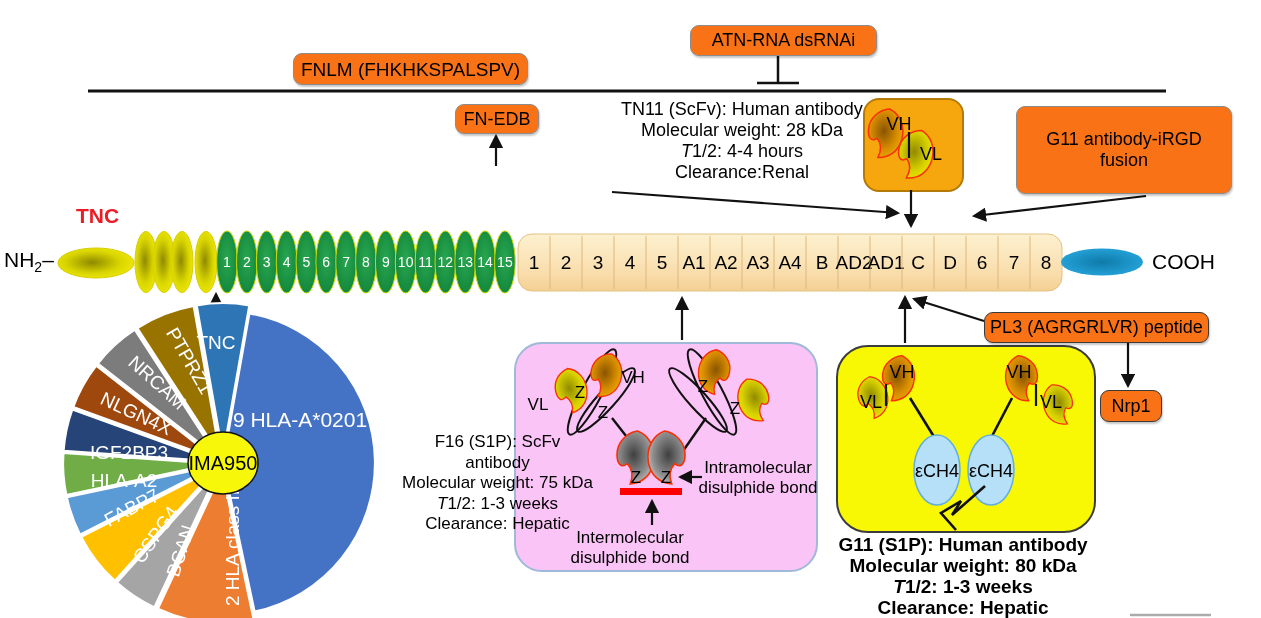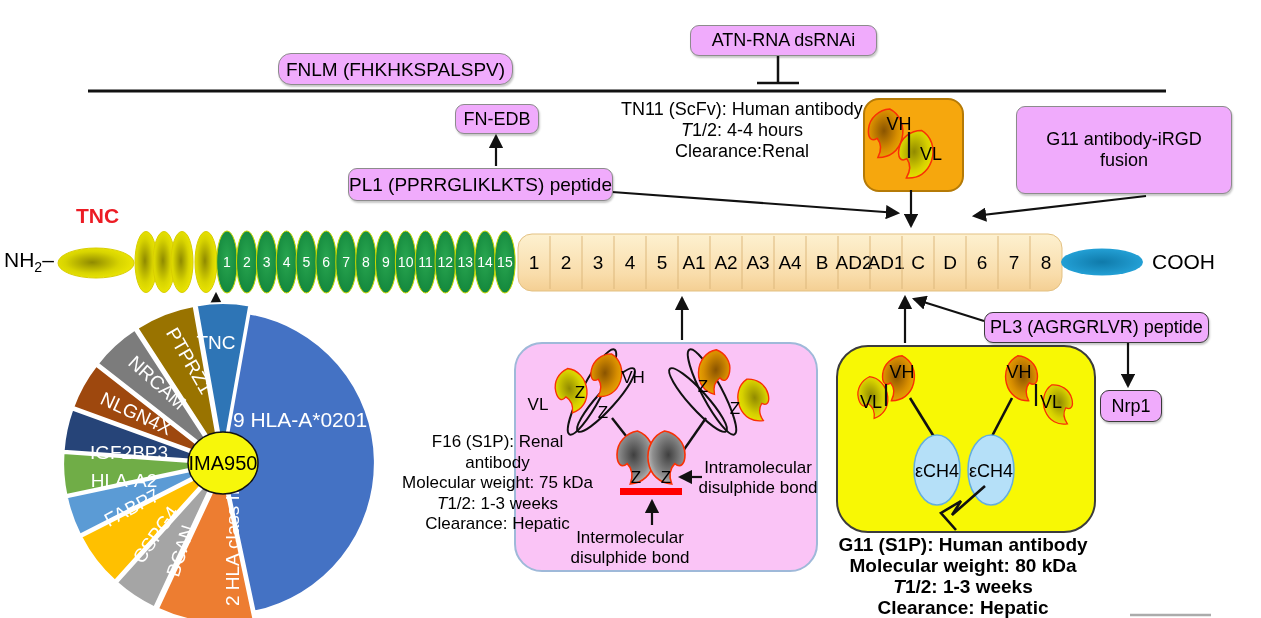--- a/index.html
+++ b/index.html
@@ -3,21 +3,21 @@
 <meta charset="utf-8">
 <style>
   html,body{margin:0;padding:0;background:#fff;}
   .canvas{position:relative;width:1261px;height:618px;background:#ffffff;overflow:hidden;
           font-family:"Liberation Sans",sans-serif;color:#000;}
   svg{position:absolute;left:0;top:0;z-index:2;}
   .panel{position:absolute;z-index:1;}
   .pink-panel{left:514px;top:342px;width:300px;height:226px;background:#fac4f6;border:2px solid #9fb9d9;border-radius:28px;}
   .yellow-panel{left:836px;top:345px;width:256px;height:184px;background:#f8f804;border:2px solid #3c3c3c;border-radius:32px;}
   .orange-panel{left:863px;top:98px;width:97px;height:90px;background:#f6a70d;border:2px solid #b57a06;border-radius:16px;}
-  .ybox{position:absolute;z-index:3;background:#f0abfc;border:1.5px solid #8c8c8c;border-radius:9px;
+  .ybox{position:absolute;z-index:3;background:#f97316;border:1.5px solid #8c8c8c;border-radius:9px;
         display:flex;flex-direction:column;align-items:center;justify-content:center;text-align:center;
         font-size:18px;line-height:21px;box-shadow:1px 2px 2px rgba(0,0,0,.22);}
   .ybox.dark{border-color:#3a3a3a;}
   .txt{position:absolute;z-index:3;text-align:center;}
   .tline::first-letter{font-style:italic;}
   .tnc-label{left:76px;top:204px;font-size:21px;font-weight:bold;color:#ec1c24;z-index:3;position:absolute;}
   .terminus{position:absolute;z-index:3;font-size:21px;}
   .pielab{fill:#fff;font-size:19px;text-anchor:middle;}
   .pielab.big{font-size:21px;}
   .abl{font-size:17px;text-anchor:middle;fill:#000;}
@@ -252,50 +252,48 @@
       <text x="871" y="408" class="abl18">VL</text>
       <text x="1019" y="378" class="abl18">VH</text>
       <text x="1051" y="408" class="abl18">VL</text>
       <text x="937" y="477" class="abl18">εCH4</text>
       <text x="991" y="477" class="abl18">εCH4</text>
     </g>
 
     <line x1="1130" y1="615" x2="1211" y2="615" stroke="#ababab" stroke-width="2.5"></line>
   </svg>
 
-  <div class="ybox" style="left:278px;top:53px;width:233px;height:30px;font-size:19px;border-radius:13px;">
+  <div class="ybox" style="left:293px;top:53px;width:233px;height:30px;font-size:19px;">
       <span>FNLM (FHKHKSPALSPV)</span>
     </div>
   <div class="ybox" style="left:690px;top:25px;width:185px;height:29px;">
       <span>ATN-RNA dsRNAi</span>
     </div>
   <div class="ybox" style="left:455px;top:104px;width:82px;height:28px;">
       <span>FN-EDB</span>
-    </div>
-  <div class="ybox" style="left:348px;top:168px;width:263px;height:31px;font-size:19px;">
-      <span>PL1 (PPRRGLIKLKTS) peptide</span>
     </div>
   <div class="ybox" style="left:1016px;top:106px;width:214px;height:86px;">
     <div>G11 antibody-iRGD</div>
     <div>fusion</div>
   </div>
   <div class="ybox dark" style="left:984px;top:312px;width:223px;height:29px;">
       <span>PL3 (AGRGRLVR) peptide</span>
     </div>
   <div class="ybox dark" style="left:1100px;top:390px;width:60px;height:30px;text-align:right;">
       <span>Nrp1</span>
     </div>
 
   <div class="txt" style="left:617px;top:99px;width:250px;font-size:18px;line-height:21px;">
     <div>TN11 (ScFv): Human antibody</div>
+    <div>Molecular weight: 28 kDa</div>
     <div class="tline">T1/2: 4-4 hours</div>
     <div>Clearance:Renal</div>
   </div>
   <div class="txt" style="left:390px;top:432px;width:215px;font-size:17px;line-height:20.5px;">
-    <div>F16 (S1P): Renal</div>
+    <div>F16 (S1P): ScFv</div>
     <div>antibody</div>
     <div>Molecular weight: 75 kDa</div>
     <div class="tline">T1/2: 1-3 weeks</div>
     <div>Clearance: Hepatic</div>
   </div>
   <div class="txt" style="left:698px;top:458px;width:120px;font-size:17px;line-height:20px;">
     <div>Intramolecular</div>
     <div>disulphide bond</div>
   </div>
   <div class="txt" style="left:556px;top:528px;width:148px;font-size:17px;line-height:20px;">

